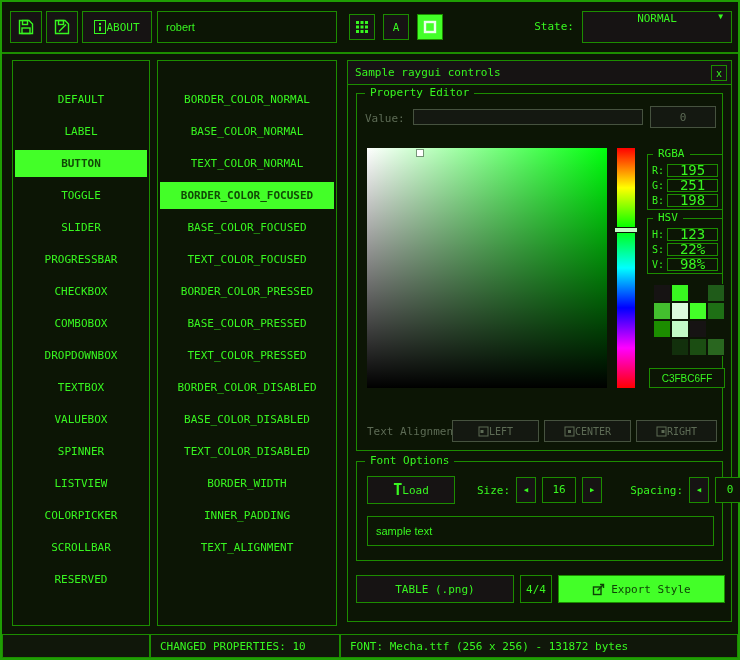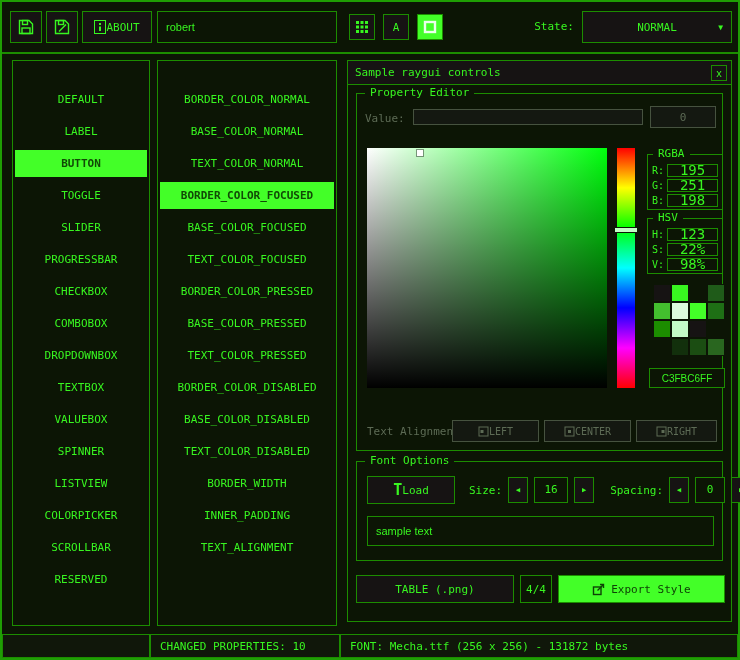--- a/index.html
+++ b/index.html
@@ -11,21 +11,21 @@
   .btn.selected{background:#43ff28;color:#0c1505}
   .btn.disabled{background:#141811;border-color:#46523f;color:#5d6b55}
   .accent-btn{background:#43ff28;color:#0e4206;border:1px solid #1c8d00;font-weight:normal}
   
   .toolbar{position:absolute;left:0;top:0;width:736px;height:50px}
   .toolbar-line{position:absolute;left:0;top:50px;width:736px;border-top:2px solid #1c8d00}
   .tb{position:absolute;top:9px;height:32px}
   .tb-sm{position:absolute;top:12px;height:26px;width:26px}
   .name-input,.text-input{background:#0c1505;border:1px solid #1c8d00;color:#38f620;font-family:Liberation Sans, sans-serif;font-size:11px;padding:0 8px;outline:none}
   .state-label{position:absolute;top:9px;left:492px;width:80px;height:32px;line-height:32px;text-align:right}
-  .dropdown{position:absolute;top:9px;left:580px;width:150px;height:32px;background:#161313;border:1px solid #1c8d00;display:flex;align-items:center;justify-content:center;cursor:pointer}
+  .dropdown{position:absolute;top:9px;left:580px;width:150px;height:32px;background:#161313;border:1px solid #1c8d00;display:flex;justify-content:center;cursor:pointer}
   .dropdown .arrow{position:absolute;right:8px;font-size:8px}
   
   .list{position:absolute;top:58px;background:#0c1505;border:1px solid #1c8d00;padding-top:25px;height:566px;overflow:hidden}
   .list-item{height:27px;line-height:27px;text-align:center;margin:0 2px 5px;cursor:pointer;white-space:nowrap}
   .list-item.selected{background:#43ff28;color:#114a06;font-weight:bold}
   
   .window{position:absolute;left:345px;top:58px;width:385px;height:562px;border:1px solid #1c8d00;background:#0c1505}
   .window-title{position:absolute;top:0;left:0;width:100%;height:24px;background:#161313;border-bottom:1px solid #1c8d00;display:flex;align-items:center;padding:0 7px}
   .close-btn{position:absolute;right:4px;top:4px;width:16px;height:16px;background:#161313;border:1px solid #1c8d00;display:flex;align-items:center;justify-content:center;font-size:10px;cursor:pointer}
   .group{position:absolute;border:1px solid #1c8d00}
@@ -272,29 +272,29 @@
       </div>
     </div>
 
     <div class="group" style="left:8px;top:400px;width:367px;height:100px">
       <span class="group-title">Font Options</span>
       <div class="fo-row">
         <div class="btn load-btn">
           <span class="t-glyph">T</span>
           <span>Load</span>
         </div>
-        <span style="margin-left:8px">Size:</span>
+        <span style="margin-left:16px">Size:</span>
         <div class="btn spin-btn">
           <span>◀</span>
         </div>
         <div class="spin-val">16</div>
         <div class="btn spin-btn">
           <span>▶</span>
         </div>
-        <span style="margin-left:10px">Spacing:</span>
+        <span style="margin-left:22px">Spacing:</span>
         <div class="btn spin-btn">
           <span>◀</span>
         </div>
         <div class="spin-val" style="width:30px">0</div>
         <div class="btn spin-btn">
           <span>▶</span>
         </div>
       </div>
       <input class="sample-input text-input" value="sample text" style="">
     </div>

